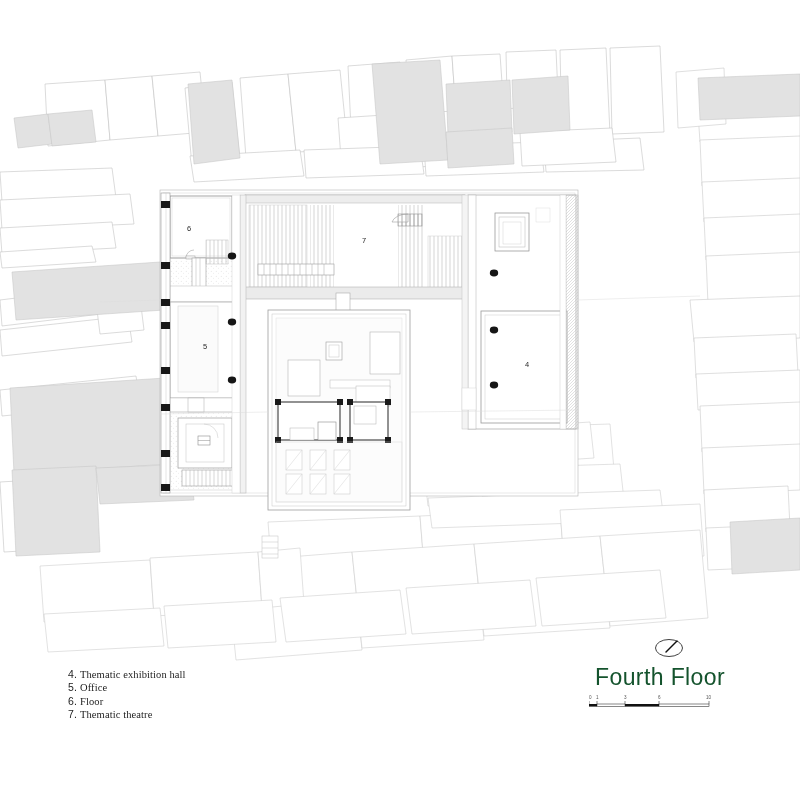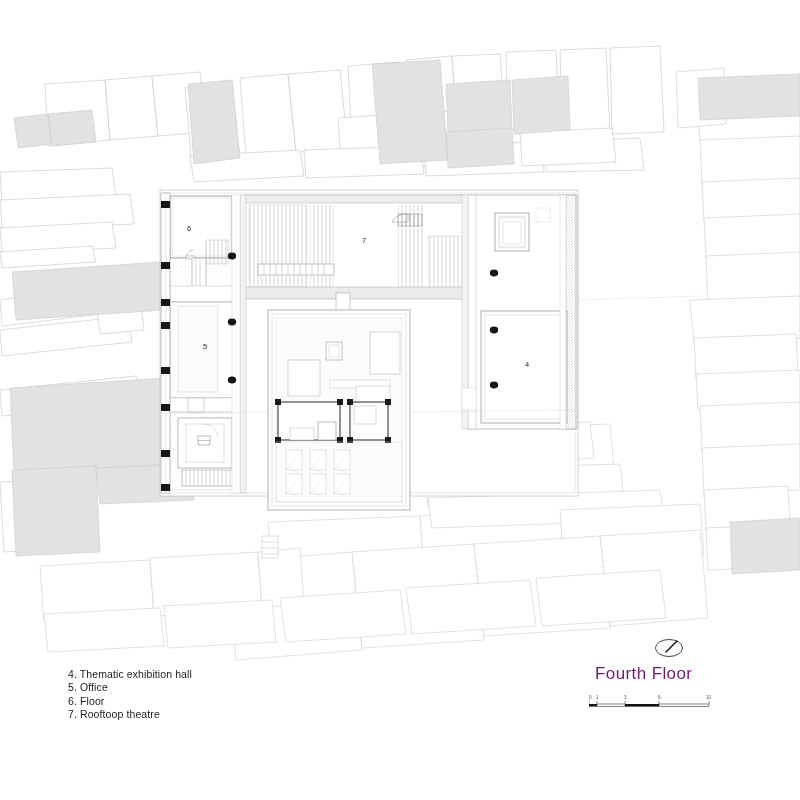--- a/index.html
+++ b/index.html
@@ -42,44 +42,44 @@
     width: 300px;
   }
   .legend-row {
     font-size: 10.5px;
     line-height: 13.4px;
     letter-spacing: 0.1px;
     color: #1c1c1c;
     white-space: nowrap;
   }
   .legend-num { display: inline; }
-  .legend-label { display: inline; }
+  .legend-label { display: inline; font-family: Liberation Serif, serif; }
 
   
   #titleblock {
     position: absolute;
     left: 585px;
     top: 636px;
     width: 180px;
     height: 80px;
   }
   #north-arrow {
     position: absolute;
     left: 68px;
     top: 0px;
     width: 32px;
     height: 24px;
   }
   #floor-title {
     position: absolute;
     left: 10px;
     top: 28px;
-    font-size: 17px;
+    font-size: 23px;
     letter-spacing: 0.4px;
-    color: #701a75;
+    color: #14532d;
     white-space: nowrap;
   }
   #scalebar {
     position: absolute;
     left: 4px;
     top: 56px;
     width: 124px;
     height: 22px;
   }
 </style>
@@ -420,21 +420,21 @@
     <div class="legend-row">
       <span class="legend-num">5.</span>
       <span class="legend-label">Office</span>
     </div>
     <div class="legend-row">
       <span class="legend-num">6.</span>
       <span class="legend-label">Floor</span>
     </div>
     <div class="legend-row">
       <span class="legend-num">7.</span>
-      <span class="legend-label">Rooftoop theatre</span>
+      <span class="legend-label">Thematic theatre</span>
     </div>
   </div>
 
   <div id="titleblock">
 
     <svg id="north-arrow" viewBox="0 0 32 24">
       <ellipse cx="16" cy="12" rx="13.5" ry="8.5" fill="#ffffff" stroke="#2b2b2b" stroke-width="0.9"></ellipse>
       <line x1="13" y1="16" x2="24" y2="5" stroke="#111111" stroke-width="1.5" stroke-linecap="round"></line>
     </svg>
 

